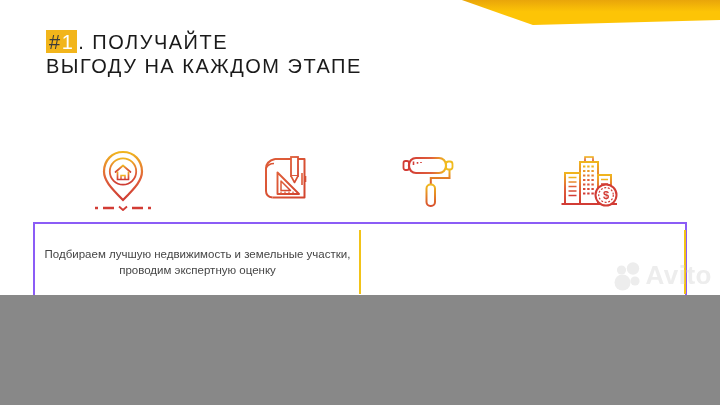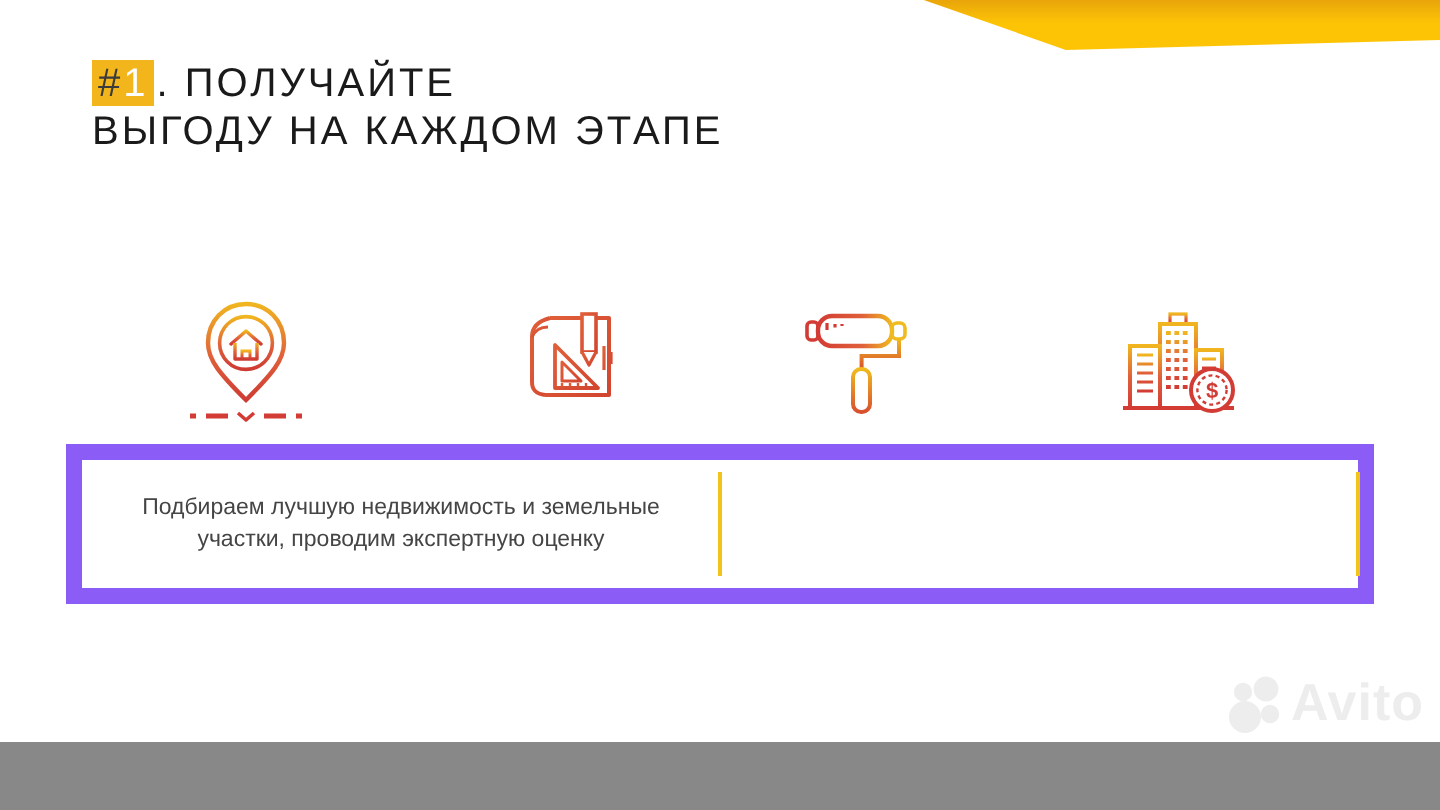--- a/index.html
+++ b/index.html
@@ -1,17 +1,17 @@
 <!DOCTYPE html>
 <html><head>
 <meta charset="utf-8">
 <style>
   html,body{margin:0;padding:0;background:#888;}
   .slide{
-    position:relative;width:720px;height:371px;background:#ffffff;
+    position:relative;width:720px;height:295px;background:#ffffff;
     overflow:hidden;font-family:"Liberation Sans",sans-serif;
   }
   
   .corner{
     position:absolute;top:0;left:455px;width:265px;height:26px;
     background:linear-gradient(180deg,#e9a50a 0%,#fdc406 45%);
     clip-path:polygon(2.6% 0,100% 0,100% 77%,29.4% 96%);
   }
   
   .title{
@@ -24,21 +24,21 @@
   .hl .num{color:#ffffff;}
   
   .icon{position:absolute;}
   .icon-pin{left:93px;top:146px;}
   .icon-blueprint{left:258px;top:151px;}
   .icon-roller{left:400px;top:151px;}
   .icon-building{left:556px;top:150px;}
   
   .steps{
     position:absolute;left:33px;top:222px;width:654px;height:80px;
-    border:8px solid #8b5cf6;box-sizing:border-box;display:flex;
+    border:2px solid #8b5cf6;box-sizing:border-box;display:flex;
     background:#ffffff;
   }
   .step{
     flex:1 1 0;position:relative;display:flex;align-items:center;
     justify-content:center;padding:4px 8px;box-sizing:border-box;
   }
   .step-text{
     font-size:11.5px;line-height:1.4;color:#454545;text-align:center;
   }
   .vdiv{

